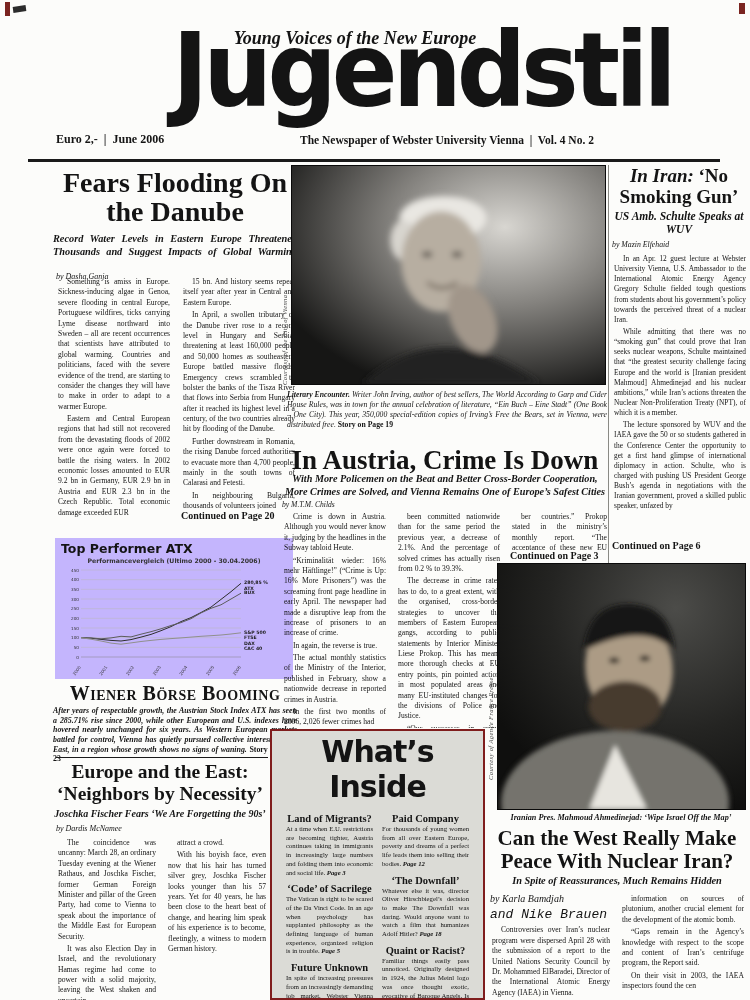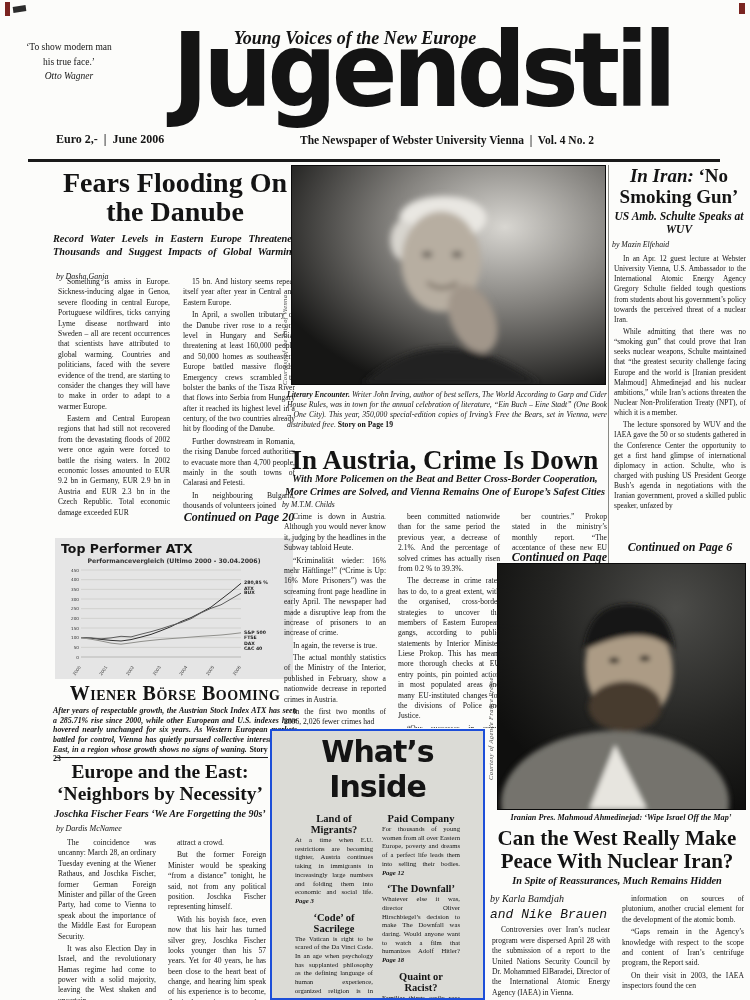--- a/index.html
+++ b/index.html
@@ -4,57 +4,53 @@
 <style>
   html,body{margin:0;padding:0;background:#888;}
   .page{position:relative;width:750px;height:1000px;margin:0 auto;background:#fcfcfa;
         overflow:hidden;font-family:"Liberation Serif",serif;color:#141414;}
   .abs{position:absolute;}
   .serifb{font-weight:bold;}
   .it{font-style:italic;}
   .hl{font-weight:bold;text-align:center;}
   .bodytext{font-size:7.6px;line-height:1.37;text-align:justify;overflow:hidden;}
   .bodytext p{margin:2px;text-indent:9px;}
-  .cont{font-style:italic;font-weight:bold;font-size:12px;text-align:center;}
+  .cont{font-weight:bold;font-size:10px;text-align:left;}
   .byline{font-style:italic;font-size:8px;}
   .subhead{font-weight:bold;font-style:italic;text-align:center;}
   .vcred{position:absolute;writing-mode:vertical-rl;transform:rotate(180deg);
          font-style:italic;font-size:6.5px;color:#444;letter-spacing:.4px;}
   .rule{background:#1a1a1a;}
   .photo{border:1.5px solid #0a0a0a;box-sizing:border-box;overflow:hidden;background:#222;}
   .logo{font-family:"DejaVu Sans",sans-serif;font-weight:bold;letter-spacing:-5px;
         line-height:1.02;text-align:center;transform:scaleY(1.06);}
-  .wi-box{border:2px solid #1d4ed8;background:#dbdbd6;box-sizing:border-box;padding:2px 23px;overflow:hidden;}
+  .wi-box{border:2px solid #7f1d1d;background:#dbdbd6;box-sizing:border-box;padding:2px 14px;overflow:hidden;}
   .wi-title{font-family:"DejaVu Sans",sans-serif;font-weight:bold;font-size:30px;
             text-align:center;letter-spacing:-1px;margin:1px 0 3px 0;}
   .wi-cols{display:flex;gap:9px;}
   .wi-col{flex:1;min-width:0;}
   .wi-head{font-size:10.5px;font-weight:bold;text-align:center;margin:6px 0 1px 0;}
   .wi-text{font-size:6.7px;line-height:1.3;text-align:justify;margin:0;}
   .wi-page{font-style:italic;font-weight:bold;}
-  .chartbox{background:#e5e5e5;box-sizing:border-box;padding:3px 6px;}
+  .chartbox{background:#c4b5fd;box-sizing:border-box;padding:3px 6px;}
   .ctitle{font-family:"DejaVu Sans",sans-serif;font-weight:bold;font-size:12.5px;margin:0;}
   .csub{font-family:"DejaVu Sans",sans-serif;font-weight:bold;font-size:6.2px;color:#333;text-align:center;margin:1px 0;}
   .ctick{font:4.2px "DejaVu Sans",sans-serif;fill:#333;}
   .clabel{font:bold 4.6px "DejaVu Sans",sans-serif;fill:#1d1d1d;}
   .capt{font-size:7.7px;line-height:1.32;text-align:justify;}
 </style>
 </head>
 <body>
 
 <div class="page">
 
   <div class="abs" style="left:5px;top:2px;width:5px;height:14px;background:#7a2420;"></div>
   <div class="abs" style="left:13px;top:6px;width:13px;height:6px;background:#2c2c2c;transform:rotate(-8deg);"></div>
   <div class="abs" style="left:739px;top:3px;width:6px;height:11px;background:#7a2420;"></div>
 
-  <div class="abs" style="left:26px;top:40px;width:86px;font-size:9.5px;line-height:1.55;text-align:center;">
-    <div>‘To show modern man his true face.’</div>
-    <div class="it">Otto Wagner</div>
-  </div>
 
   <div class="abs serifb it" style="left:155px;top:28px;width:400px;text-align:center;font-size:18px;">Young Voices of the New Europe</div>
 
   <div class="abs logo" style="left:98px;top:22px;width:648px;font-size:97px;">Jugendstil</div>
 
   <div class="abs serifb" style="left:56px;top:132px;font-size:12px;">
     <span>Euro 2,-</span>
     &nbsp;<span>|</span>&nbsp;
     <span>June 2006</span>
   </div>
@@ -136,21 +132,20 @@
   <div class="abs hl" style="left:42px;top:761px;width:236px;font-size:19.5px;line-height:1.12;">Europe and the East: ‘Neighbors by Necessity’</div>
   <div class="abs subhead" style="left:44px;top:808px;width:232px;font-size:10px;">Joschka Fischer Fears ‘We Are Forgetting the 90s’</div>
   <div class="abs byline" style="left:56px;top:824px;">by Dardis McNamee</div>
   <div class="abs bodytext" style="left:56px;top:836px;width:102px;height:164px;">
       <p>The coincidence was uncanny: March 28, an ordinary Tuesday evening at the Wiener Rathaus, and Joschka Fischer, former German Foreign Minister and pillar of the Green Party, had come to Vienna to speak about the importance of the Middle East for European Security.</p>
       <p>It was also Election Day in Israel, and the revolutionary Hamas regime had come to power with a solid majority, leaving the West shaken and uncertain.</p>
       <p>The Rathaus Festsaal was packed for the 2006 Jan Patocka Memorial Lecture, of the Institute for the Human Sciences. Fischer smiled as he looked out at the</p>
     </div>
   <div class="abs bodytext" style="left:166px;top:836px;width:102px;height:164px;">
       <p>attract a crowd.</p>
-      <p>But the former Foreign Minister would be speaking “from a distance” tonight, he said, not from any political position. Joschka Fischer representing himself.</p>
       <p>With his boyish face, even now that his hair has turned silver grey, Joschka Fischer looks younger than his 57 years. Yet for 40 years, he has been close to the heart beat of change, and hearing him speak of his experience is to become, fleetingly, a witness to modern German history.</p>
     </div>
 
   <div class="vcred" style="left:281px;top:195px;height:190px;">Courtesy of the City of Vienna</div>
   <div class="abs photo" style="left:291px;top:165px;width:315px;height:220px;">
     <svg width="100%" height="100%" viewBox="0 0 315 217" preserveAspectRatio="none">
       <defs>
         <radialGradient id="pg1" cx="68%" cy="28%" r="80%">
           <stop offset="0%" stop-color="#d8d6d1"></stop>
             <stop offset="45%" stop-color="#84827e"></stop>

